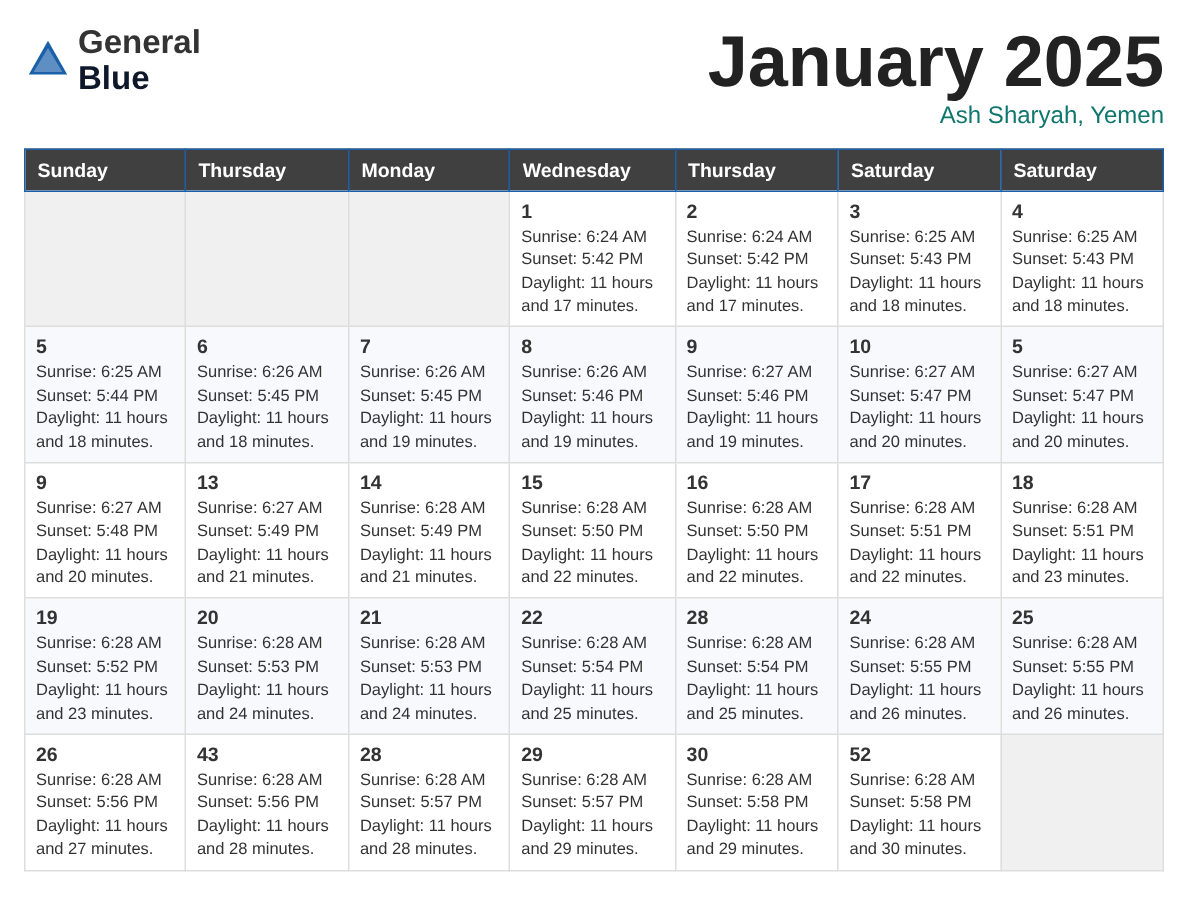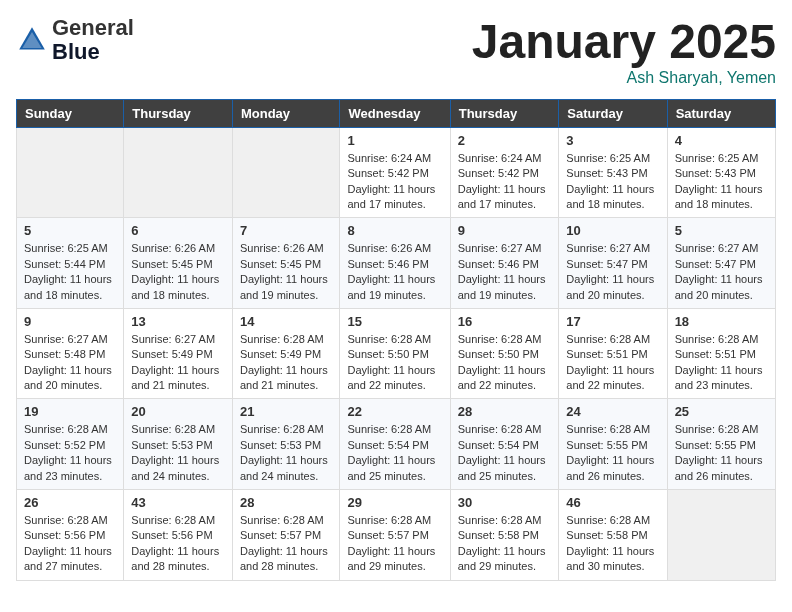--- a/index.html
+++ b/index.html
@@ -366,21 +366,21 @@
         </td>
         <td>
           <span class="day-number">30</span>
         <div class="day-info">
           <span>Sunrise: 6:28 AM</span><br>
           <span>Sunset: 5:58 PM</span><br>
           <span>Daylight: 11 hours and 29 minutes.</span>
         </div>
         </td>
         <td>
-          <span class="day-number">46</span>
+          <span class="day-number">52</span>
         <div class="day-info">
           <span>Sunrise: 6:28 AM</span><br>
           <span>Sunset: 5:58 PM</span><br>
           <span>Daylight: 11 hours and 30 minutes.</span>
         </div>
         </td>
         <td class="empty-cell"></td>
       </tr>
     </tbody>
 </table>

